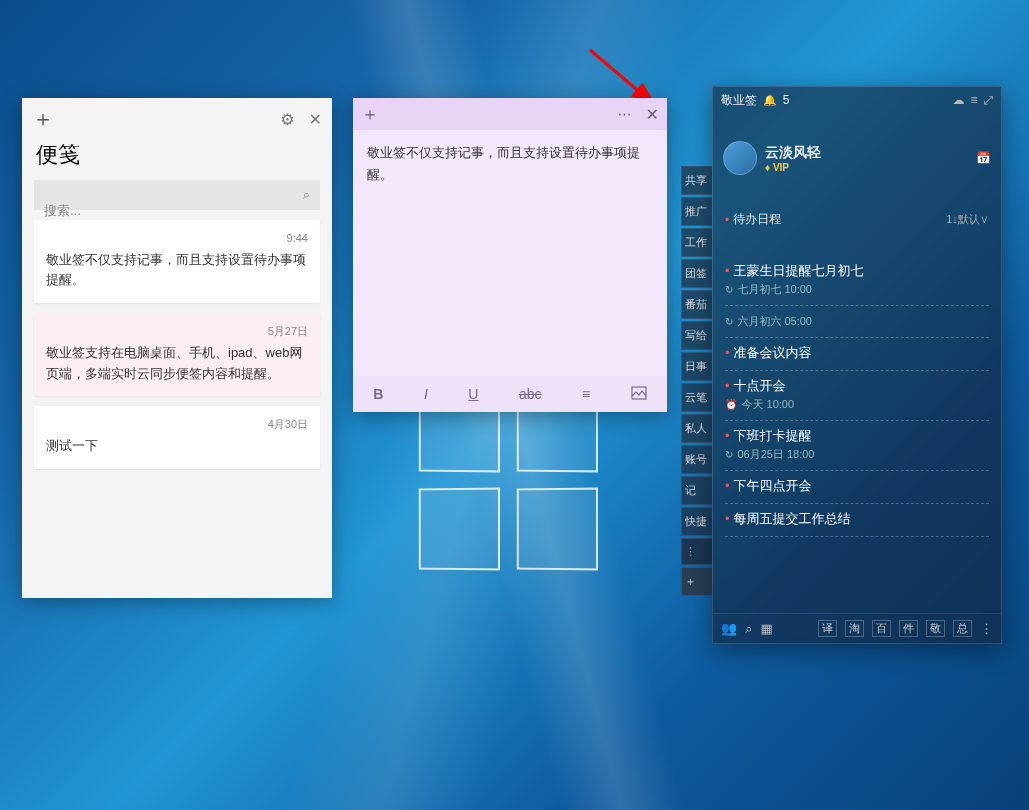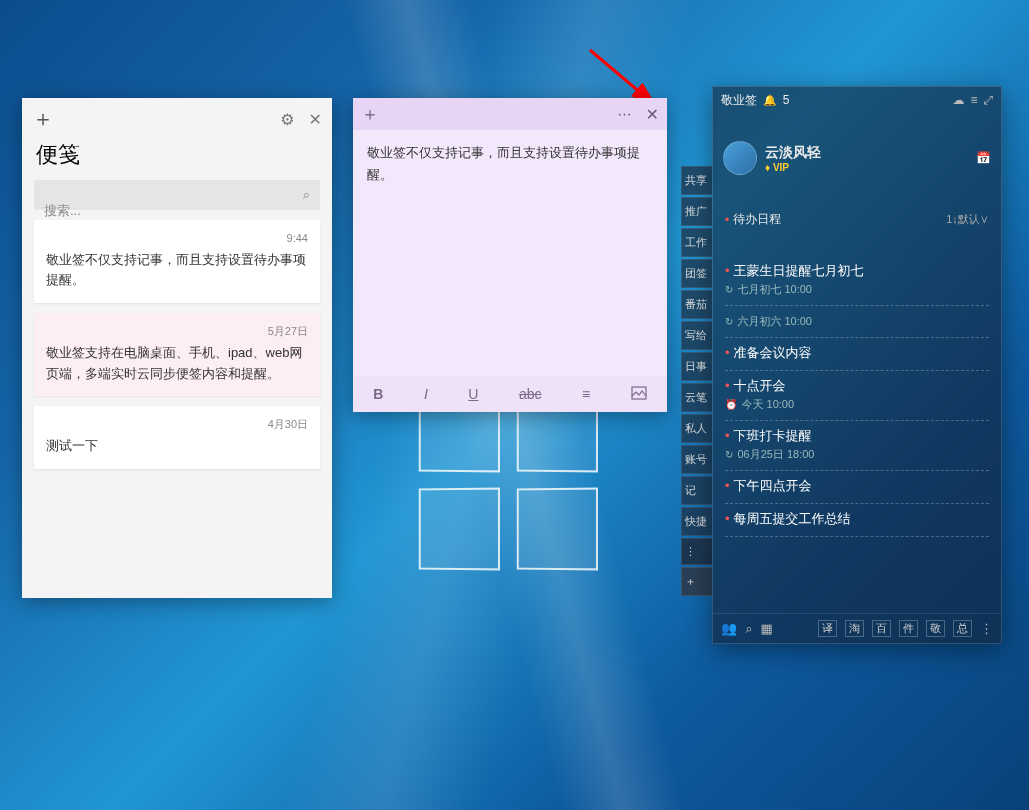--- a/index.html
+++ b/index.html
@@ -215,21 +215,21 @@
     <div class="item">
       <div class="title"><span class="d">•</span><span>王蒙生日提醒七月初七</span></div>
       <div class="meta">
           <span class="rep">↻</span>
           <span>七月初七 10:00</span>
         </div>
     </div>
     <div class="item">
       <div class="meta">
           <span class="rep">↻</span>
-          <span>六月初六 10:00</span>
+          <span>六月初六 05:00</span>
         </div>
     </div>
     <div class="item">
       <div class="title"><span class="d">•</span><span>准备会议内容</span></div>
     </div>
     <div class="item">
       <div class="title"><span class="d">•</span><span>十点开会</span></div>
       <div class="meta">
           <span class="rep">⏰</span>
           <span>今天 10:00</span>

